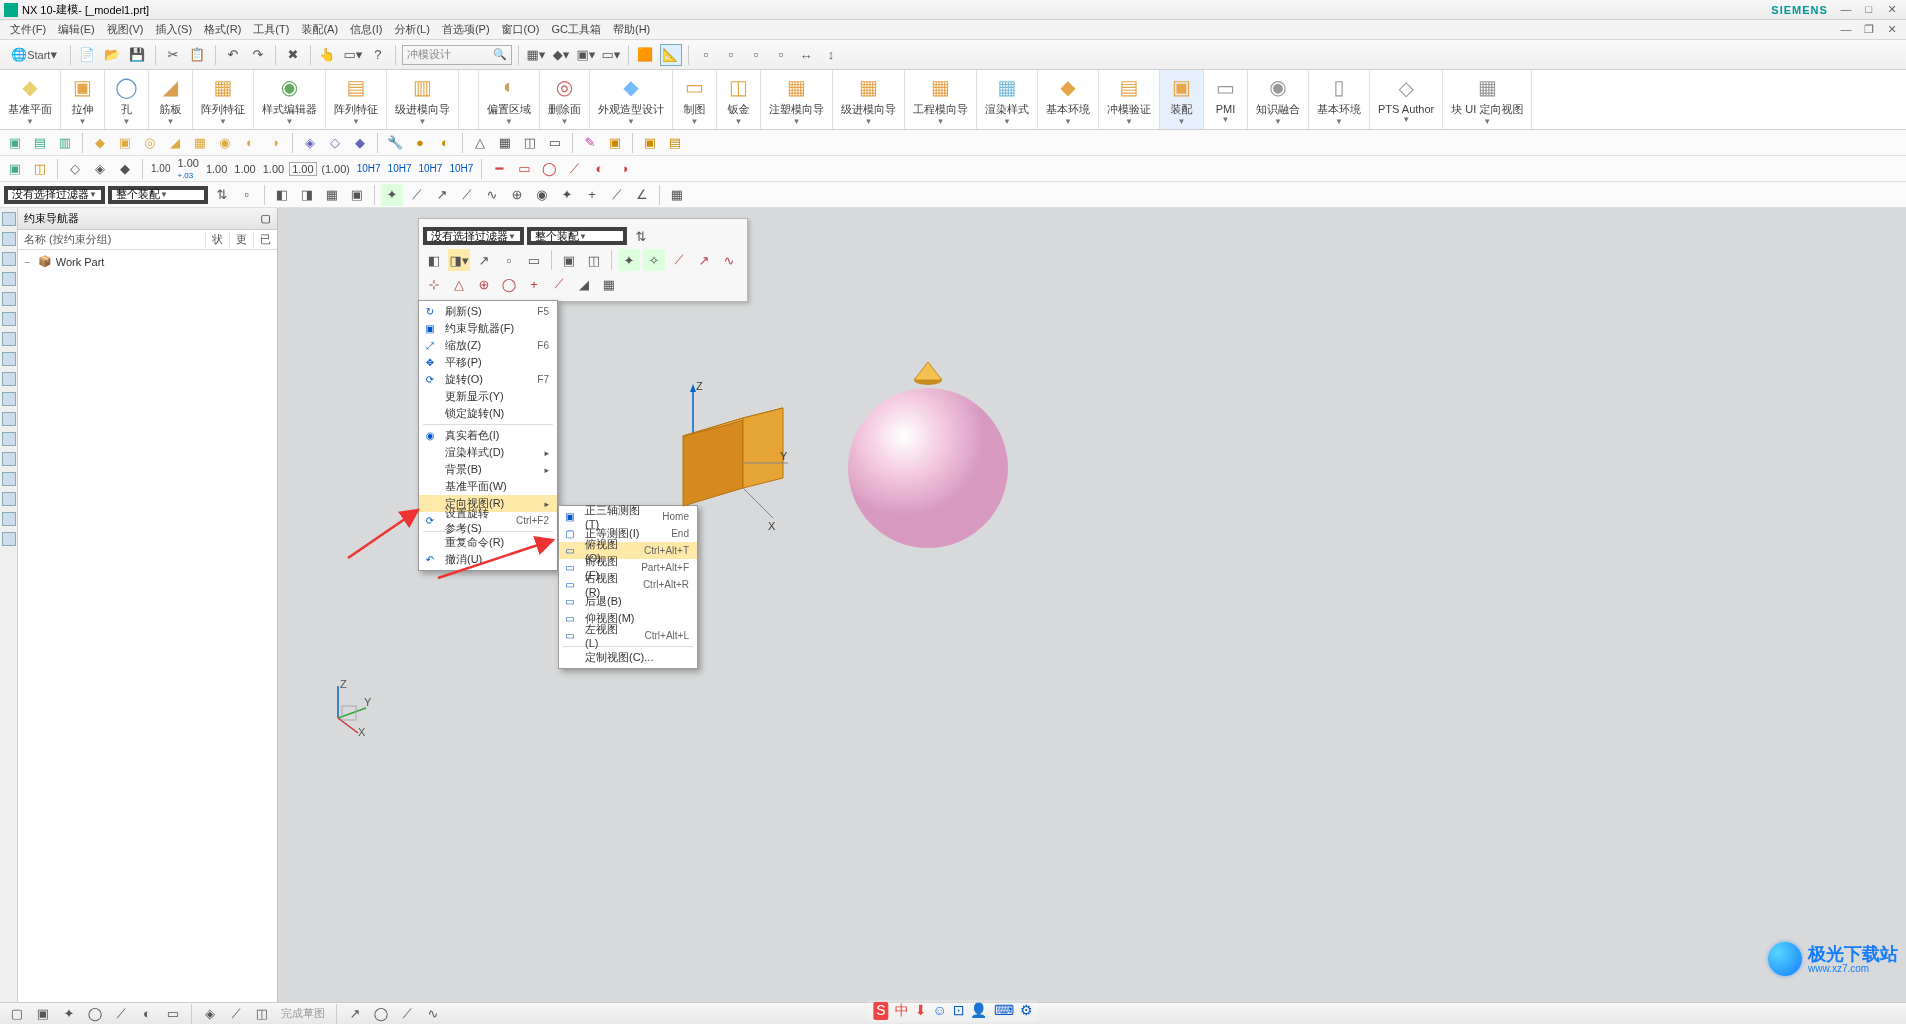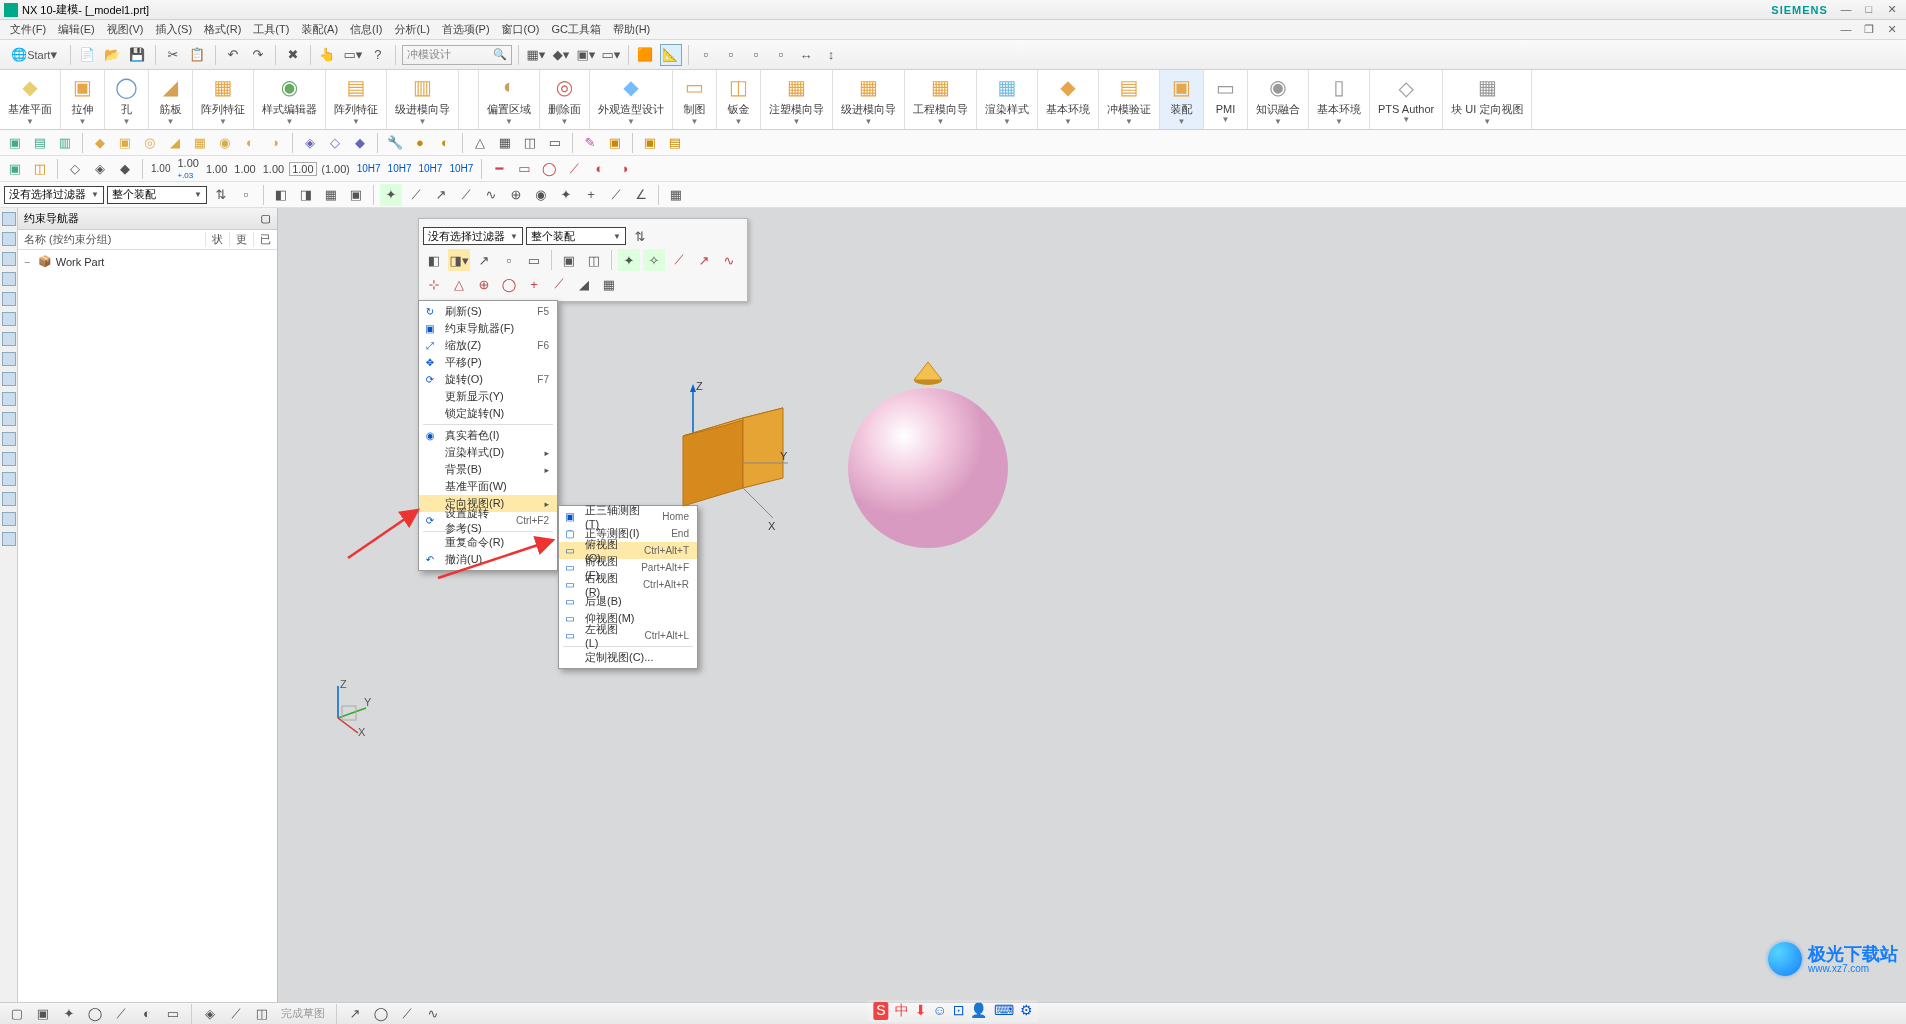--- a/index.html
+++ b/index.html
@@ -19,21 +19,21 @@
 .ribbon { height: 60px; background: #fff; border-bottom: 1px solid #d0d0d0; display:flex; }
 .ribbon-group { display:flex; flex-direction:column; align-items:center; justify-content:center; padding: 2px 8px; border-right:1px solid #e0e0e0; min-width: 44px; cursor:pointer;}
 .ribbon-group.active{background:#e6effc;}
 .ribbon-group .icon { width: 26px; height: 26px; margin-bottom: 2px; display:flex; align-items:center; justify-content:center; font-size: 20px;}
 .ribbon-group .lbl { font-size: 11px; color:#404040; white-space:nowrap; }
 .ribbon-group .arrow { font-size: 8px; color:#777; }
 .toolbar2, .toolbar3, .toolbar4 { height: 26px; background: #fafafa; border-bottom:1px solid #e0e0e0; display:flex; align-items:center; padding:0 4px; gap:3px;}
 .toolbar3 .num { font-size:10px; color:#444; padding:0 2px;}
 .toolbar3 .blue { color:#05c;}
 .toolbar3 .boxed { border:1px solid #aaa; padding: 0 2px;}
-.combo { height:18px; border:1px solid #404040; background:#fff; display:flex; align-items:center; padding:0 4px; font-size:11px; min-width: 90px; justify-content:space-between;}
+.combo { height:18px; border:4px solid #404040; background:#fff; display:flex; align-items:center; padding:0 4px; font-size:11px; min-width: 90px; justify-content:flex-start;}
 .combo .arr { font-size:8px; color:#555;}
 .main-area { position: relative; display:flex; height: calc(1024px - 20px - 20px - 30px - 60px - 26px - 26px - 26px - 22px); }
 .left-rail { width: 18px; background:#f0f0f0; border-right:1px solid #ccc; display:flex; flex-direction:column; align-items:center; gap:6px; padding-top:4px;}
 .left-rail .ri { width:14px; height:14px; background:#cde; border:1px solid #8ab; cursor:pointer;}
 .nav-panel { width: 260px; background:#fff; border-right:1px solid #c0c0c0; display:flex; flex-direction:column;}
 .nav-header { height: 22px; background: linear-gradient(#f4f4f4,#e4e4e4); border-bottom:1px solid #ccc; display:flex; align-items:center; padding:0 6px; justify-content:space-between;}
 .nav-cols { height: 20px; border-bottom:1px solid #ddd; display:flex; align-items:center; font-size:11px; color:#555;}
 .nav-cols span:first-child { flex:1; padding-left:6px;}
 .nav-cols span:not(:first-child){ width: 24px; text-align:center; border-left:1px solid #e5e5e5;}
 .nav-tree { flex:1; padding: 4px 6px; font-size:11px; color:#333; overflow:auto;}

